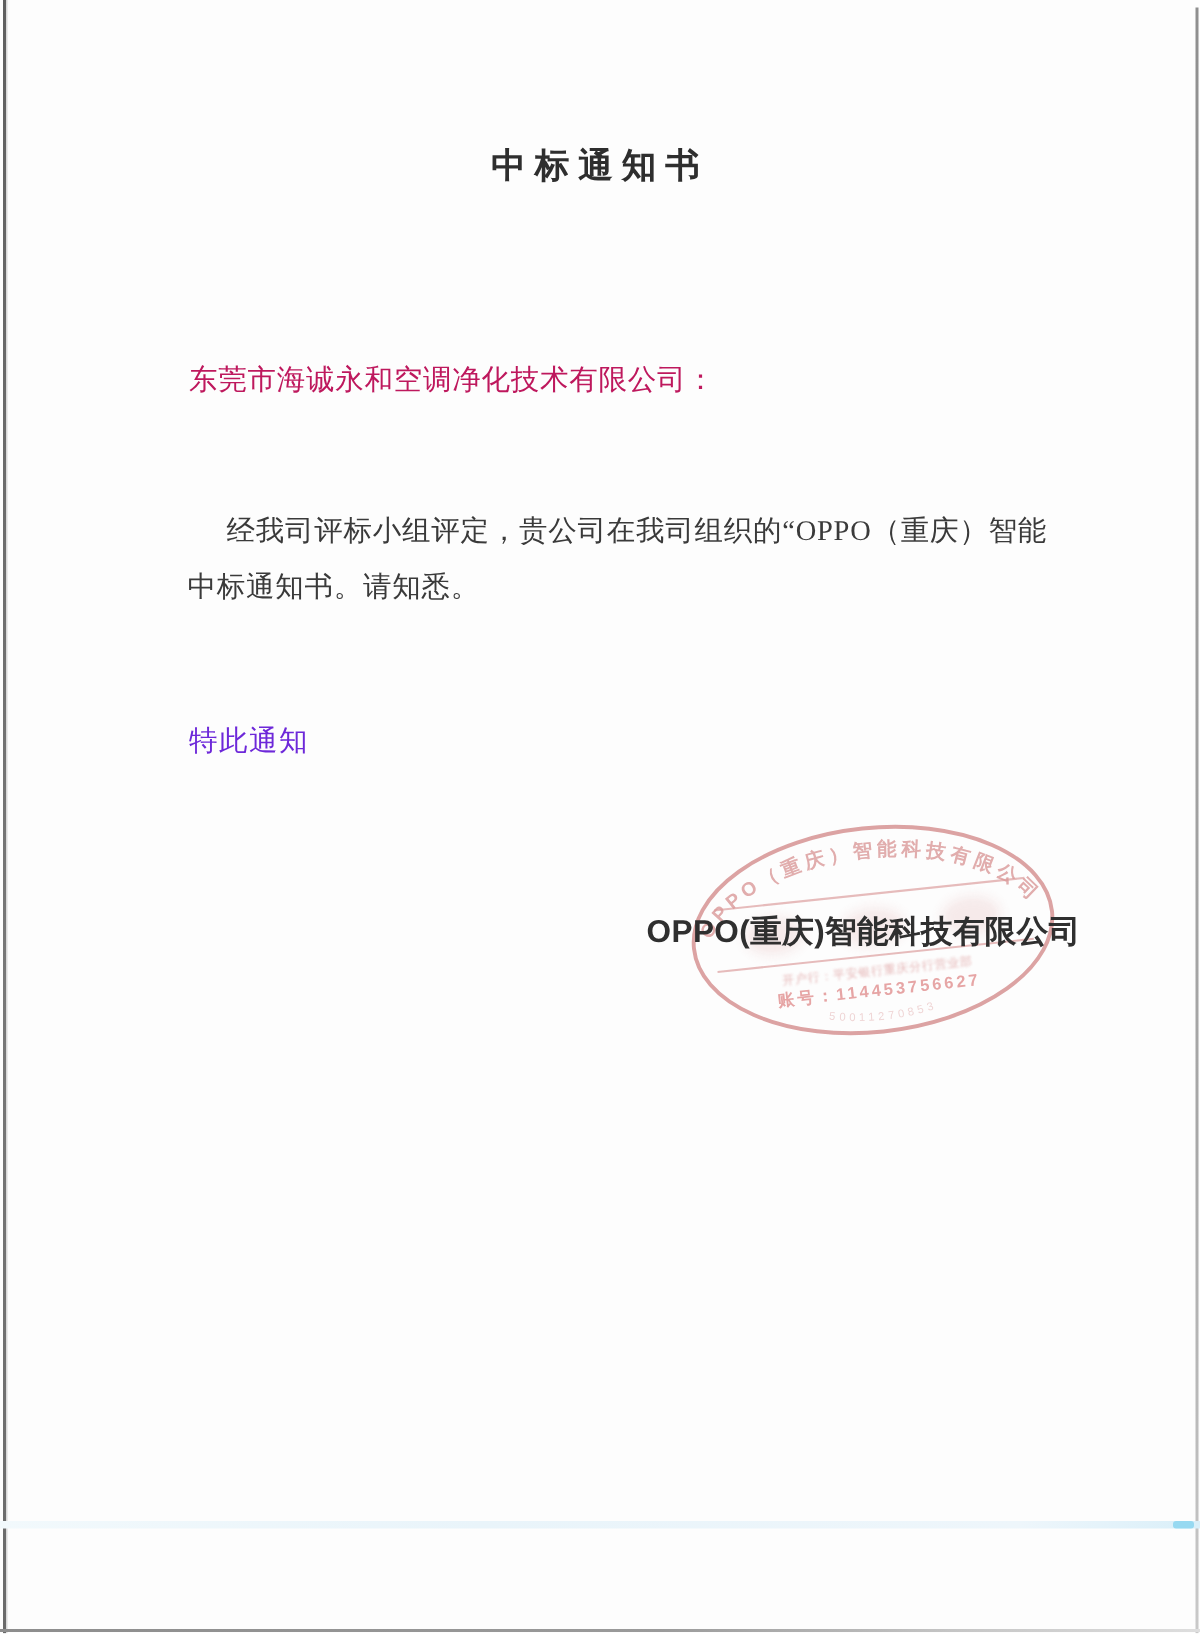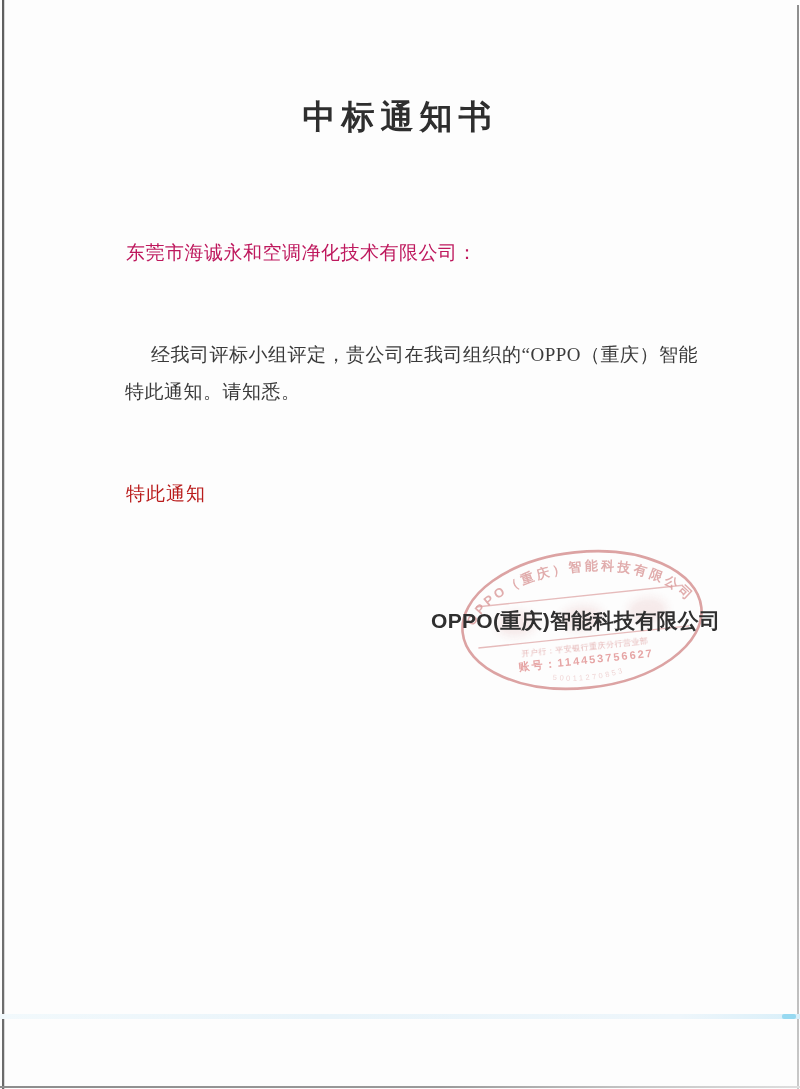--- a/index.html
+++ b/index.html
@@ -33,36 +33,36 @@
   }
   .streak-dot {
     position: absolute; right: 4px; top: 0; width: 14px; height: 5px;
     background: #86d3ef; border-radius: 2px; opacity: .8;
   }
 
   
   .title {
     position: absolute; top: 95px; left: 0; width: 100%;
     margin: 0; text-align: center;
-    font-size: 33px; font-weight: bold; letter-spacing: 6px;
+    font-size: 23px; font-weight: bold; letter-spacing: 6px;
     color: #2e2e2e;
   }
   .recipient {
     position: absolute; top: 240px; left: 126px;
     font-size: 19px; letter-spacing: 0.5px; color: #be185d;
   }
   .para {
     position: absolute; top: 324px; left: 125px; width: 580px;
     font-size: 19px; color: #3a3a3a;
   }
   .para .line { height: 37px; line-height: 30px; letter-spacing: 0.5px; white-space: nowrap; }
   .para .indent { padding-left: 26px; margin-top: 16px; }
   .closing {
     position: absolute; top: 481px; left: 126px;
-    font-size: 19px; color: #b91c1c; letter-spacing: 1px;
+    font-size: 19px; color: #6d28d9; letter-spacing: 1px;
   }
   .signer {
     position: absolute; top: 607px; left: 431px; z-index: 2;
     font-family: Liberation Sans, sans-serif;
     font-size: 21px; font-weight: 700; color: #2f2f2f; letter-spacing: 0.3px;
     white-space: nowrap;
   }
 
   
   .stamp {
@@ -103,21 +103,21 @@
   <div class="streak">
     <span class="streak-dot"></span>
   </div>
 
   <h1 class="title">中标通知书</h1>
 
   <div class="recipient">东莞市海诚永和空调净化技术有限公司：</div>
 
   <div class="para">
     <div class="line indent">经我司评标小组评定，贵公司在我司组织的“OPPO（重庆）智能</div>
-    <div class="line">特此通知。请知悉。</div>
+    <div class="line">中标通知书。请知悉。</div>
   </div>
 
   <div class="closing">特此通知</div>
 
   <svg class="stamp" viewBox="0 0 282 170" xmlns="http://www.w3.org/2000/svg">
     <g transform="rotate(-6 134 82)">
       <ellipse class="seal-ring" cx="134" cy="82" rx="120" ry="68"></ellipse>
 
       <path id="arcTop" d="M 22 86 A 114 64 0 0 1 246 84" fill="none"></path>
       <text class="seal-arc">

